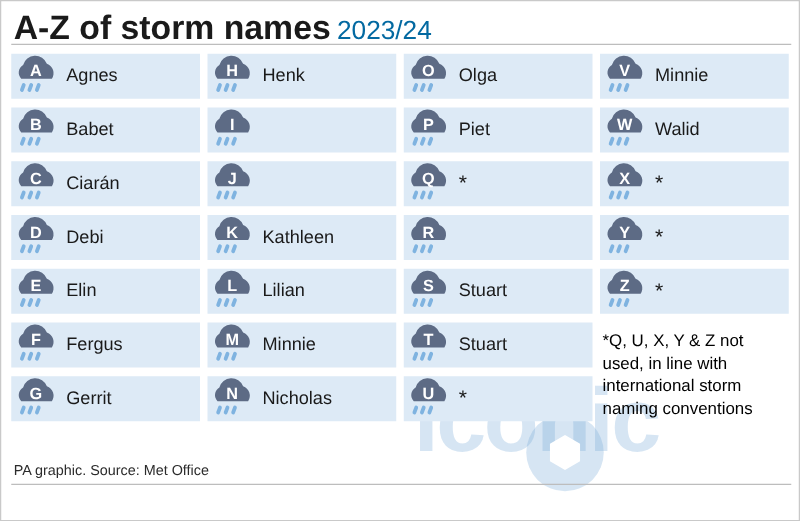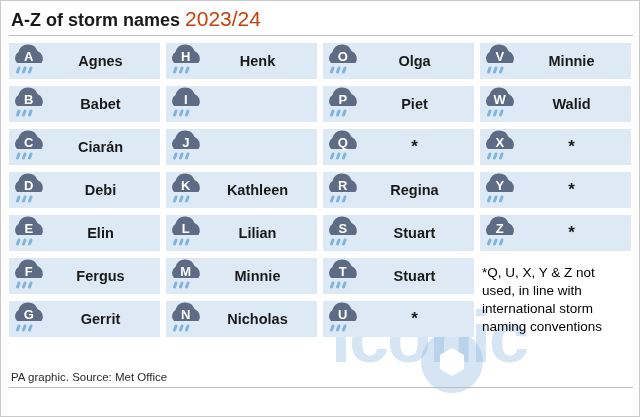--- a/index.html
+++ b/index.html
@@ -57,29 +57,29 @@
   
   .header {
     position: absolute;
     left: 0; top: 0;
     width: 640px;
     height: 38px;
     box-sizing: border-box;
     padding: 6px 10px 0 10px;
   }
   .title {
-    font-size: 18px;
+    font-size: 27px;
     font-weight: 700;
     color: #1a1a1a;
     display: inline;
   }
   .subtitle {
     font-size: 21px;
     font-weight: 400;
-    color: #c2410c;
+    color: #0369a1;
     display: inline;
     margin-left: 5px;
   }
   .rule {
     position: absolute;
     left: 8px;
     top: 34px;
     width: 624px;
     height: 1px;
     background: #bdbdbd;
@@ -123,23 +123,23 @@
     top: 6px;
     width: 40px;
     text-align: center;
     font-size: 13px;
     font-weight: 700;
     color: #ffffff;
     letter-spacing: 0.5px;
   }
   .name {
     flex: 1 1 auto;
-    text-align: center;
+    text-align: left;
     font-size: 14.5px;
-    font-weight: 700;
+    font-weight: 400;
     color: #1a1a1a;
     padding-right: 12px;
     white-space: nowrap;
   }
   .name.star {
     font-size: 17px;
   }
   
   .note {
     position: relative;
@@ -357,21 +357,20 @@
         <div class="name star">*</div>
       </div>
       <div class="row">
         <div class="cloud">
           <svg width="44" height="36" viewBox="0 0 44 36">
               <path d="M8 20 a7 7 0 0 1 1.5 -11 a10 10 0 0 1 19 -1 a8 8 0 0 1 4 12 z" fill="#5d6b85"></path>
               <path d="M10 25 l-1.5 4 M16 25 l-1.5 4 M22 25 l-1.5 4" stroke="#7fb3e0" stroke-width="3" stroke-linecap="round"></path>
             </svg>
           <span class="letter">R</span>
         </div>
-        <div class="name">Regina</div>
       </div>
       <div class="row">
         <div class="cloud">
           <svg width="44" height="36" viewBox="0 0 44 36">
               <path d="M8 20 a7 7 0 0 1 1.5 -11 a10 10 0 0 1 19 -1 a8 8 0 0 1 4 12 z" fill="#5d6b85"></path>
               <path d="M10 25 l-1.5 4 M16 25 l-1.5 4 M22 25 l-1.5 4" stroke="#7fb3e0" stroke-width="3" stroke-linecap="round"></path>
             </svg>
           <span class="letter">S</span>
         </div>
         <div class="name">Stuart</div>

